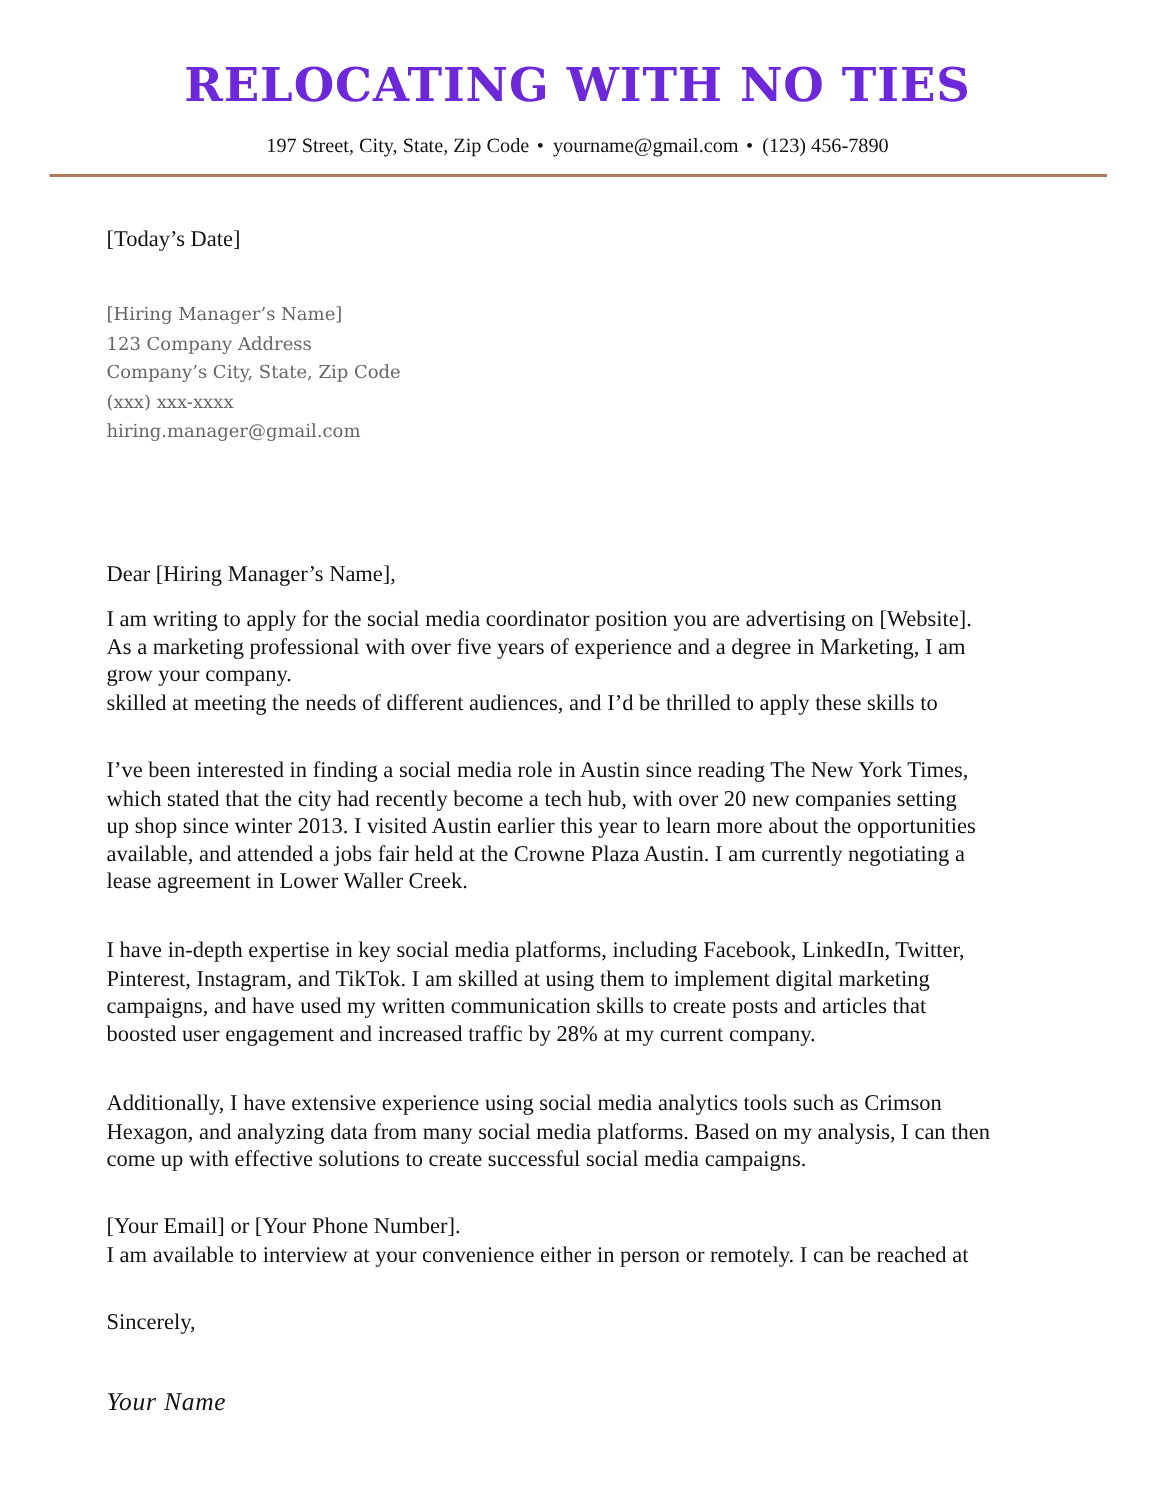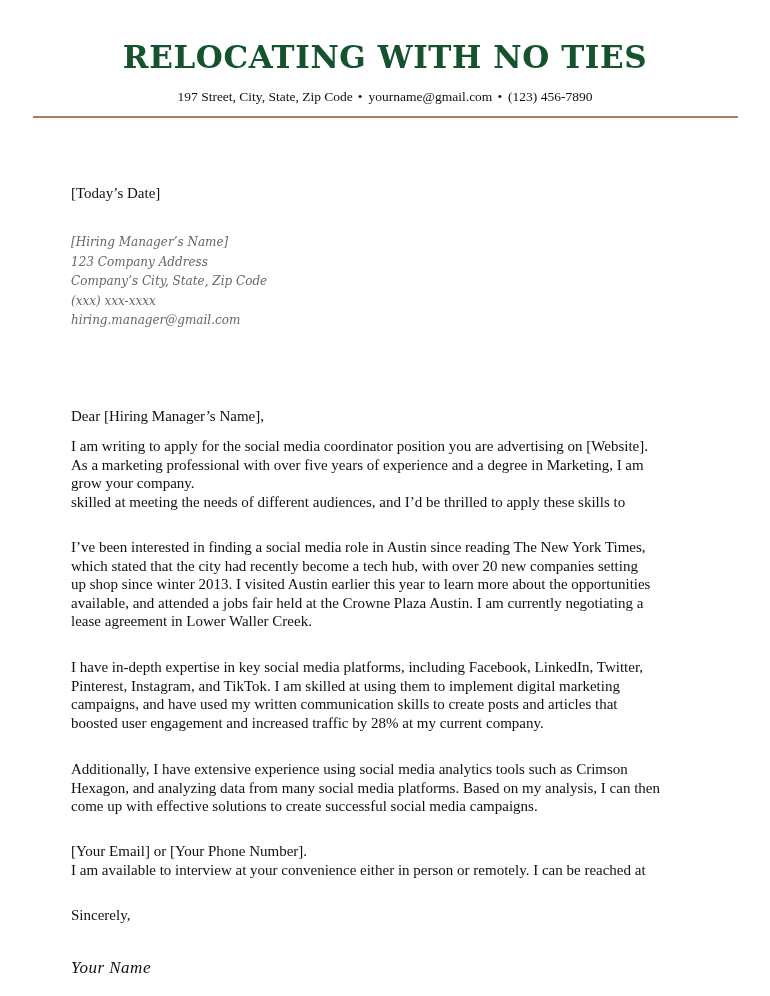--- a/index.html
+++ b/index.html
@@ -22,21 +22,21 @@
     }
     .title {
       position: absolute;
       left: 0; right: 0;
       top: 37px;
       text-align: center;
       font-family: "DejaVu Serif", "Liberation Serif", serif;
       font-weight: bold;
       font-size: 31px;
       letter-spacing: 0.6px;
-      color: #14532d;
+      color: #6d28d9;
       line-height: 40px;
       white-space: nowrap;
     }
     .contact {
       position: absolute;
       left: 0; right: 0;
       top: 88px;
       text-align: center;
       font-size: 13.5px;
       line-height: 18px;
@@ -55,31 +55,30 @@
       height: 2px;
       background: #b07a5e;
     }
     .block {
       position: absolute;
       left: 71px;
       width: 640px;
       font-size: 15px;
       line-height: 18.6px;
       color: #111;
-      margin-top: 33px;
     }
     .date { top: 151px; }
     .recipient {
       top: 200px;
       font-family: "DejaVu Serif", serif;
       font-size: 12px;
       line-height: 19.5px;
       color: #666666;
     }
-    .recipient div { white-space: nowrap; font-style: italic; }
+    .recipient div { white-space: nowrap; }
     .salutation1 { top: 323px; }
     .salutation2 { top: 374px; }
     .p1 { top: 404px; }
     .p2 { top: 505px; }
     .p3 { top: 625px; }
     .p4 { top: 727px; }
     .p5 { top: 809px; }
     .closing { top: 873px; }
     .signature {
       top: 922px;

